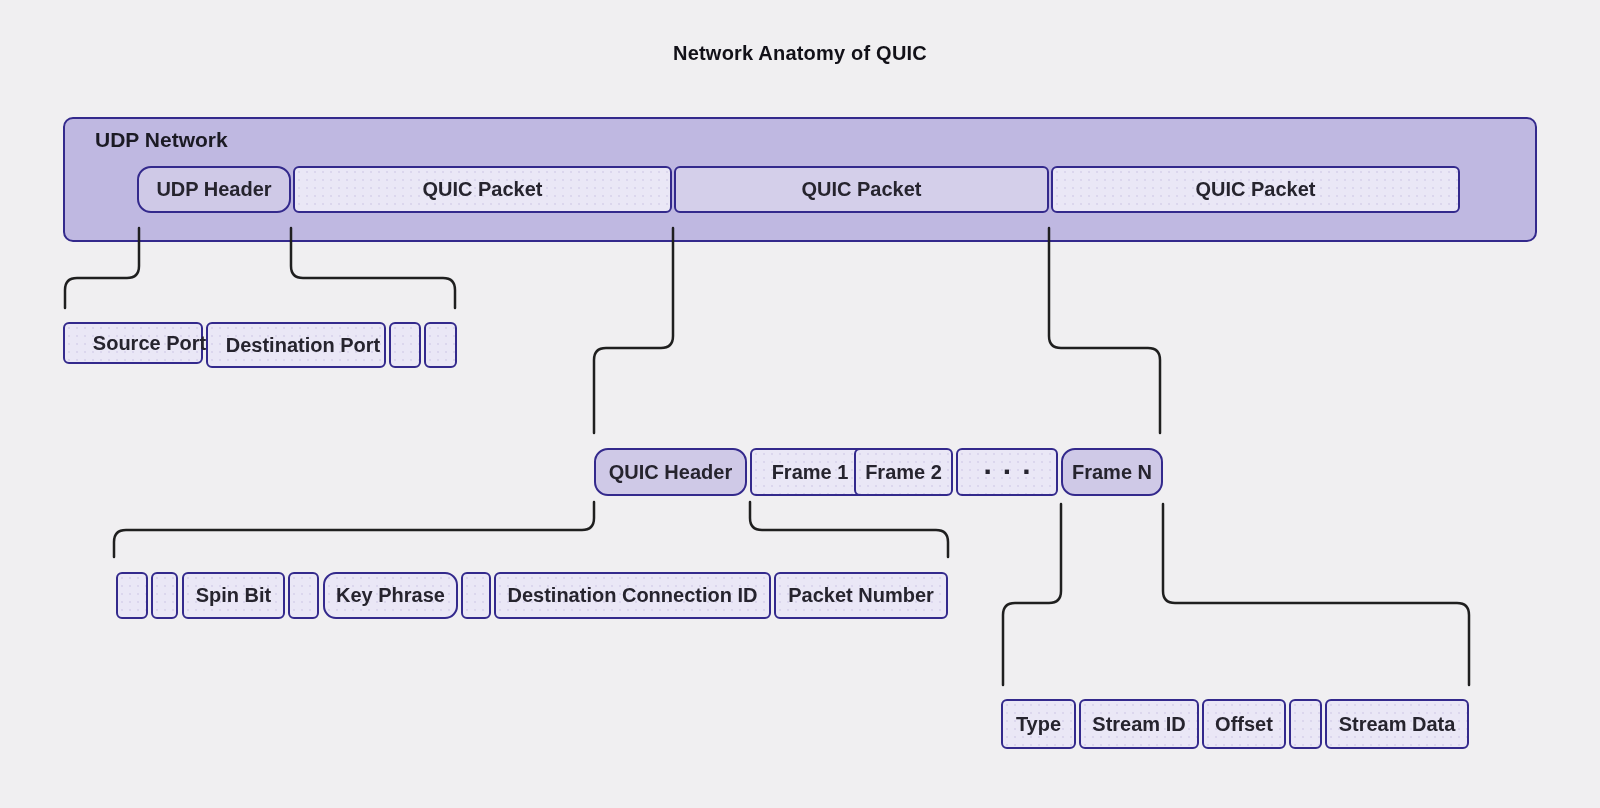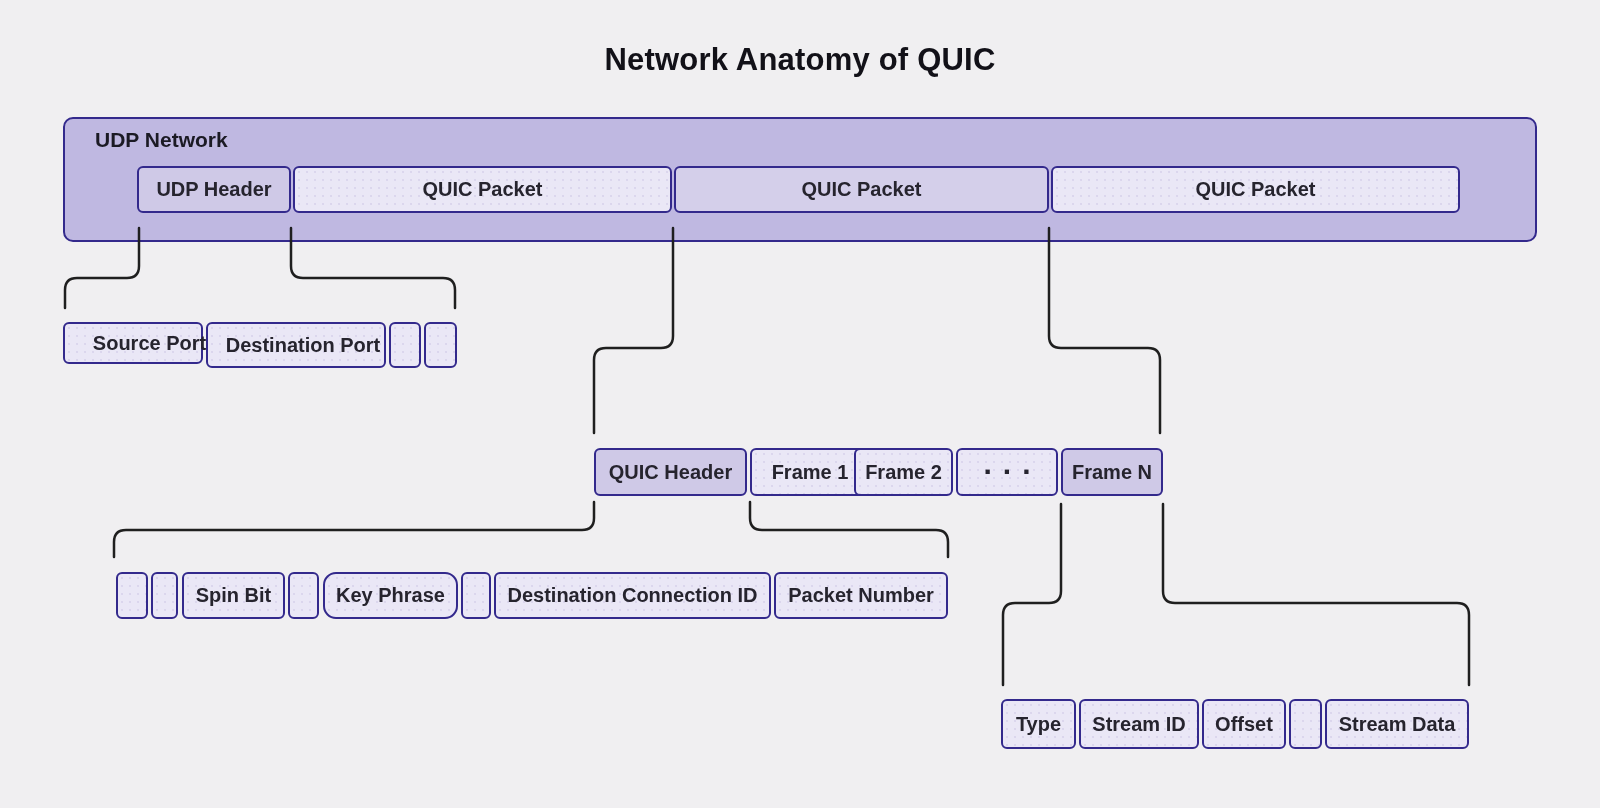--- a/index.html
+++ b/index.html
@@ -20,21 +20,21 @@
   }
   .canvas{
     position:relative;
     width:1600px;height:808px;
     background:var(--background);
     overflow:hidden;
   }
   .title{
     position:absolute;left:0;top:42px;width:1600px;
     margin:0;text-align:center;
-    font-size:31px;font-weight:700;color:#121118;
+    font-size:20px;font-weight:700;color:#121118;
     letter-spacing:.2px;
   }
   .udp-container{
     position:absolute;left:63px;top:117px;width:1474px;height:125px;
     background:var(--container-fill);
     border:2.5px solid var(--box-border);
     border-radius:10px;
     box-sizing:border-box;
   }
   .container-label{
@@ -50,21 +50,21 @@
     display:flex;align-items:center;justify-content:center;
     font-size:20px;font-weight:600;color:#26242e;
     white-space:nowrap;
     z-index:3;
   }
   .light{
     background-color:var(--light-fill);
     background-image:radial-gradient(rgba(90,70,160,0.10) 1px, transparent 1.3px);
     background-size:8px 8px;
   }
-  .hl{background-color:var(--highlight-fill);}
+  .hl{background-color:var(--highlight-fill);border-radius:14px;}
   .mid{background-color:var(--packet-mid-fill);}
   .dots{
     font-size:30px;font-weight:800;letter-spacing:11px;
     text-indent:11px;
   }
   .dots span{display:inline-block;transform:translateY(-8px);}
   .connectors{
     position:absolute;left:0;top:0;z-index:2;
     pointer-events:none;
   }

